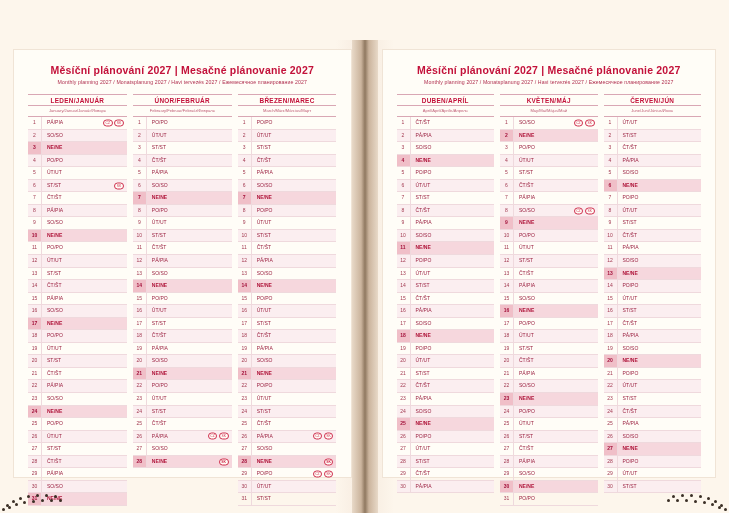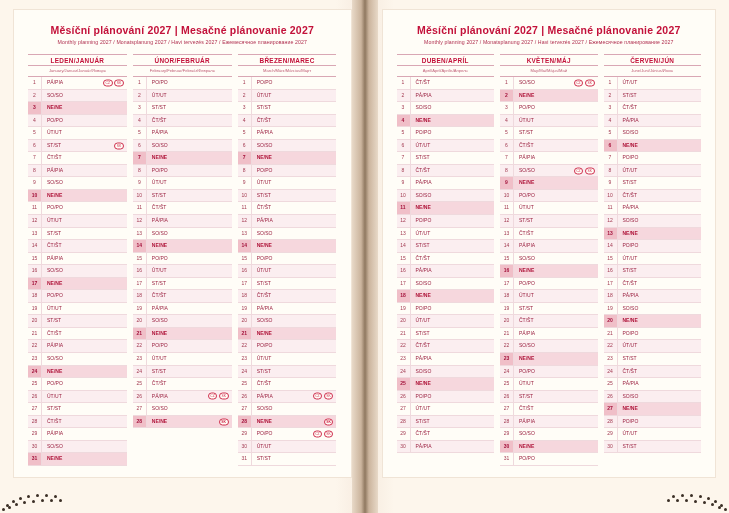--- a/index.html
+++ b/index.html
@@ -6,20 +6,21 @@
   body{
     width:729px;height:513px;
     background:#fdf6ec;
     font-family:"Liberation Sans", sans-serif;
     overflow:hidden;
     position:relative;
   }
   .spread{
     position:absolute;inset:0;
     display:flex;
+    margin-top:40px;
   }
   .page{
     position:relative;
     flex:1 1 50%;
     background:linear-gradient(90deg,#fdf6ec 0%,#fdf6ec 92%,#f6eade 100%);
   }
   .page.right{
     background:linear-gradient(90deg,#f6eade 0%,#fdf6ec 8%,#fdf6ec 100%);
   }
   .gutter{

